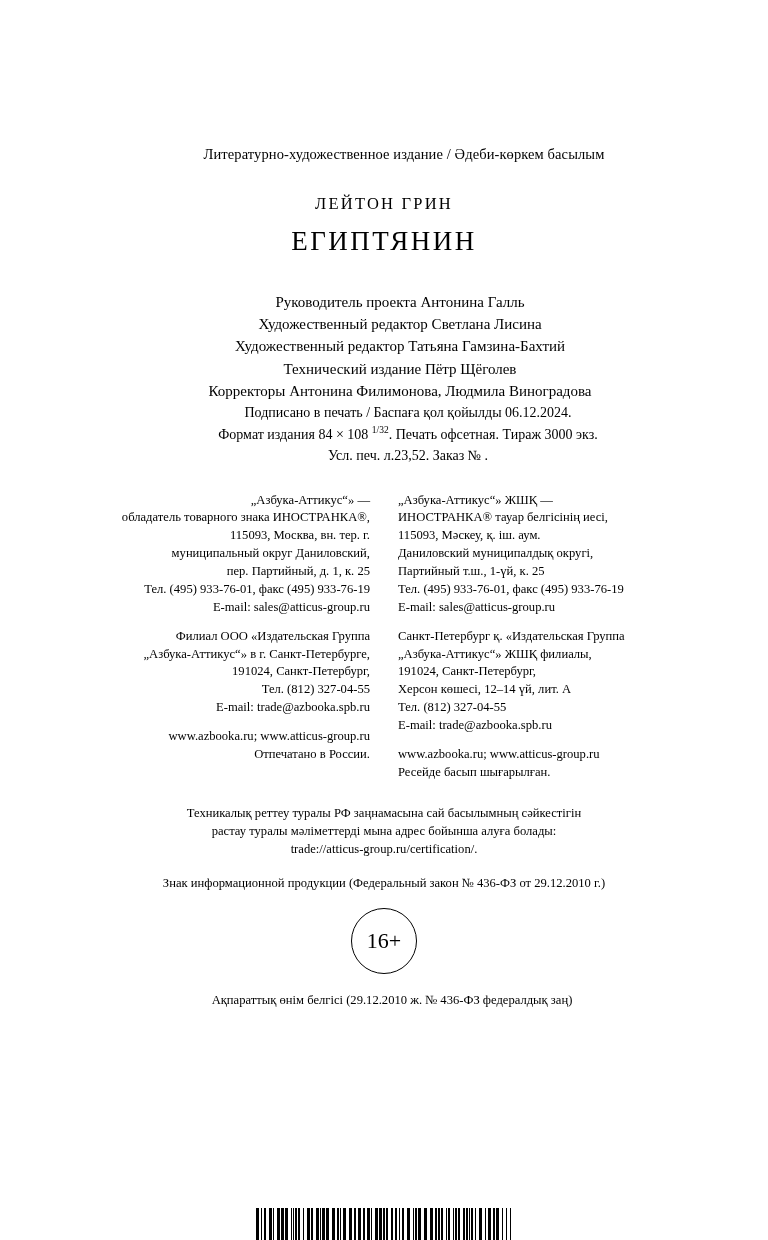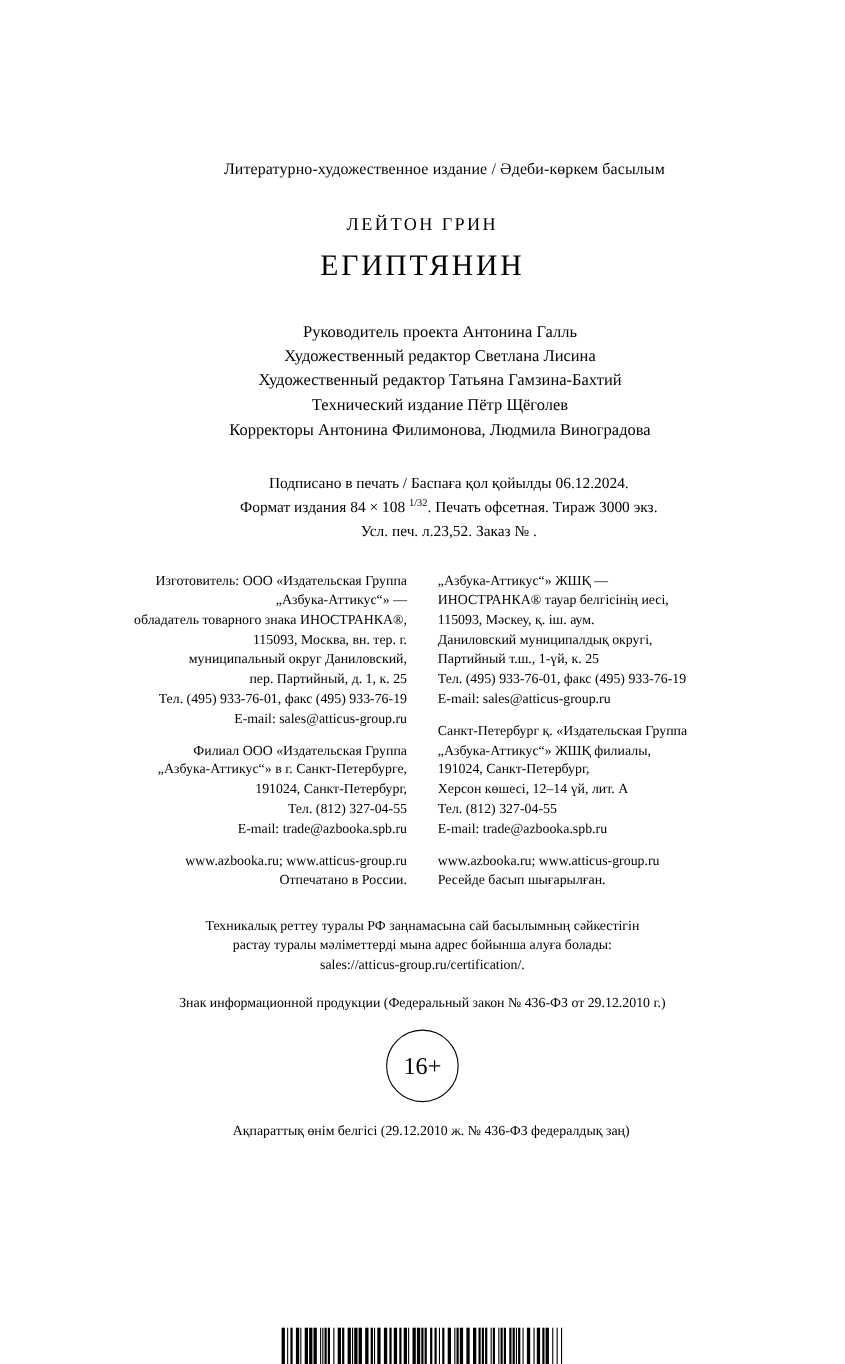--- a/index.html
+++ b/index.html
@@ -42,21 +42,20 @@
   }
 
   .credits {
     margin-top: 34px;
     font-size: 15px;
     line-height: 1.48;
     padding-left: 32px;
   }
 
   .imprint {
-    margin-top: 28px;
     font-size: 14px;
     line-height: 1.5;
     padding-left: 48px;
   }
   .imprint .sup { font-size: 9.5px; vertical-align: super; }
 
   .columns {
     margin-top: 26px;
     display: flex;
     justify-content: center;
@@ -149,21 +148,20 @@
   <div class="center imprint">
     <div>Подписано в печать / Баспаға қол қойылды 06.12.2024.</div>
     <div>
       <span>Формат издания 84 × 108 </span><span class="sup">1/32</span><span>. Печать офсетная. Тираж 3000 экз.</span>
     </div>
     <div>Усл. печ. л.23,52. Заказ №                 .</div>
   </div>
 
   <div class="columns">
     <div class="col col-left">
-      <p>Изготовитель: ООО «Издательская Группа</p>
       <p>„Азбука-Аттикус“» —</p>
       <p>обладатель товарного знака ИНОСТРАНКА®,</p>
       <p>115093, Москва, вн. тер. г.</p>
       <p>муниципальный округ Даниловский,</p>
       <p>пер. Партийный, д. 1, к. 25</p>
       <p>Тел. (495) 933-76-01, факс (495) 933-76-19</p>
       <p>E-mail: sales@atticus-group.ru</p>
       <div class="block-gap"></div>
       <p>Филиал ООО «Издательская Группа</p>
       <p>„Азбука-Аттикус“» в г. Санкт-Петербурге,</p>
@@ -191,21 +189,21 @@
       <p>E-mail: trade@azbooka.spb.ru</p>
       <div class="block-gap"></div>
       <p>www.azbooka.ru; www.atticus-group.ru</p>
       <p>Ресейде басып шығарылған.</p>
     </div>
   </div>
 
   <div class="center cert-note">
     <div>Техникалық реттеу туралы РФ заңнамасына сай басылымның сәйкестігін</div>
     <div>растау туралы мәліметтерді мына адрес бойынша алуға болады:</div>
-    <div>sales://atticus-group.ru/certification/.</div>
+    <div>trade://atticus-group.ru/certification/.</div>
   </div>
 
   <div class="center info-sign">Знак информационной продукции (Федеральный закон № 436-ФЗ от 29.12.2010 г.)</div>
 
   <div class="age-badge">
     <span>16+</span>
   </div>
 
   <div class="center info-sign-kz">Ақпараттық өнім белгісі (29.12.2010 ж. № 436-ФЗ федералдық заң)</div>
 

